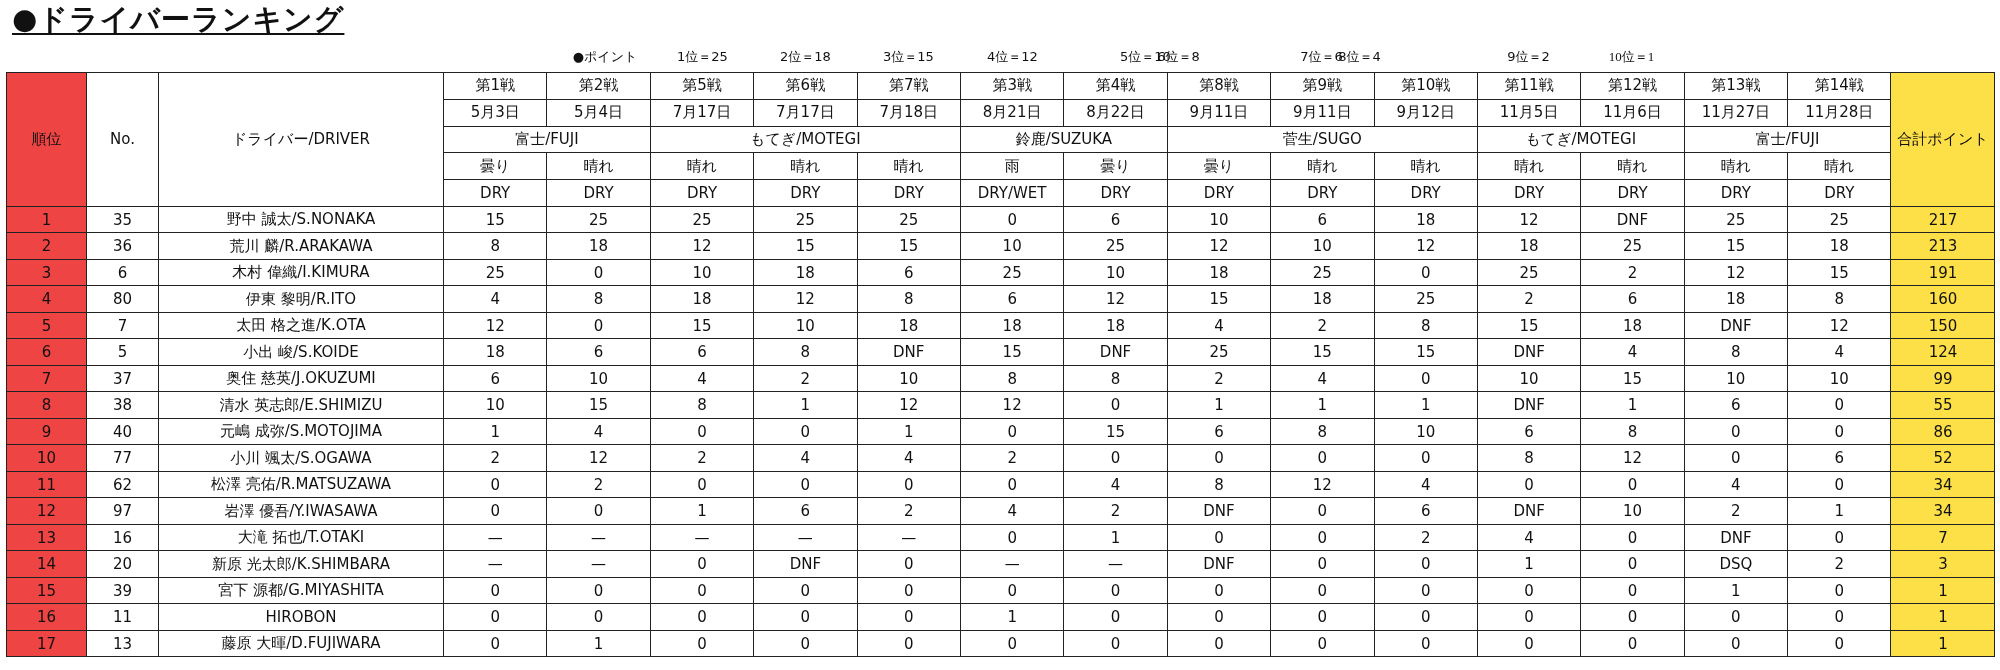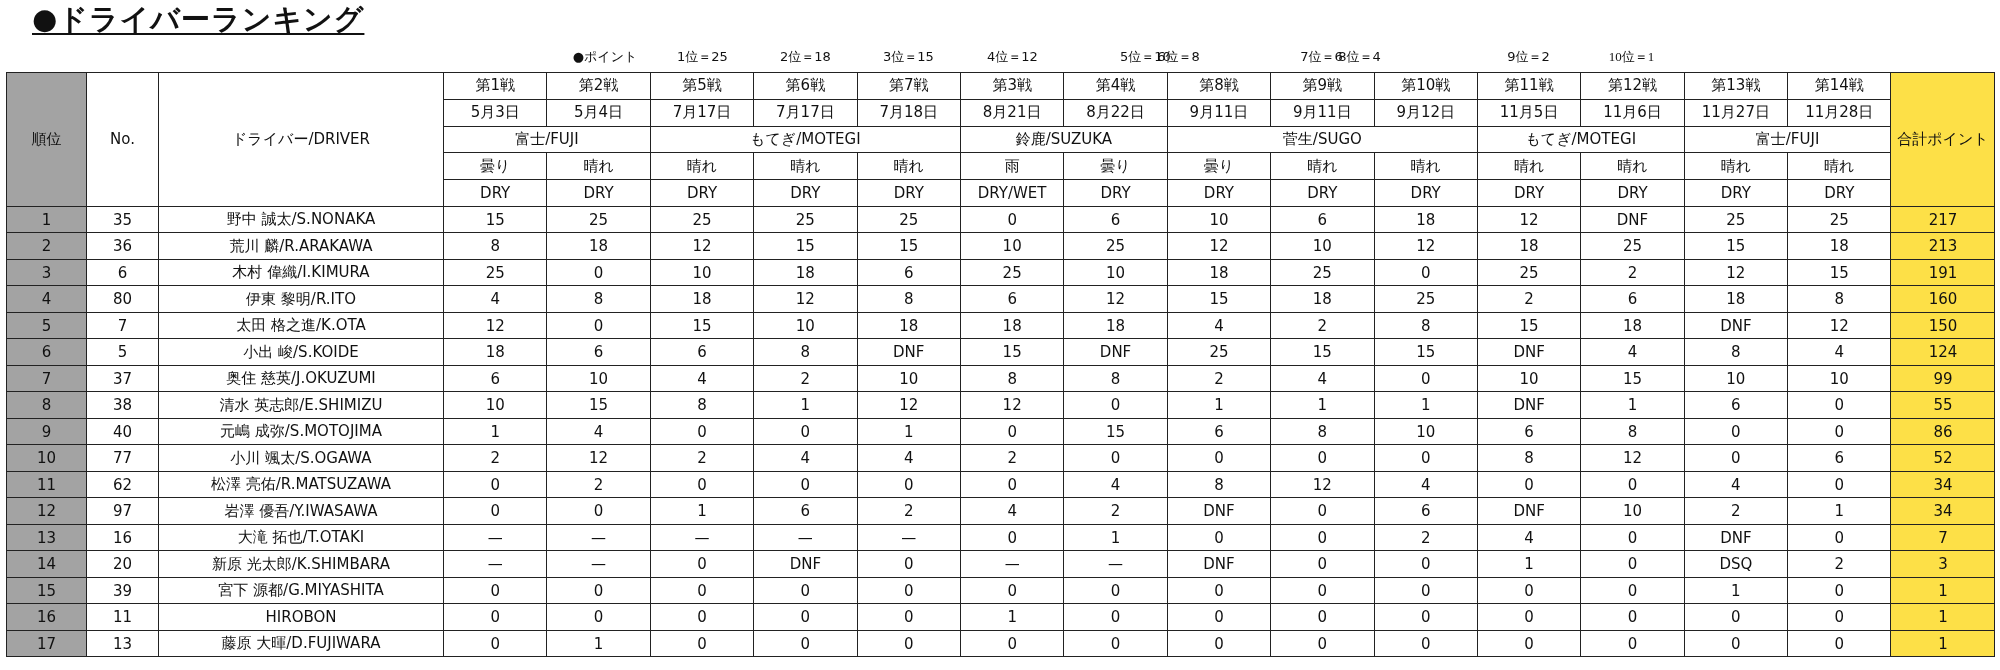--- a/index.html
+++ b/index.html
@@ -1,29 +1,29 @@
 <!DOCTYPE html>
 <html><head>
 <meta charset="utf-8">
 <style>
   html, body { margin: 0; padding: 0; background: #ffffff; }
   body { width: 2000px; height: 670px; position: relative; overflow: hidden;
          font-family: "DejaVu Sans", "Liberation Sans", sans-serif; color: #111; }
   .title { position: absolute; left: 12px; top: 0px; font-size: 29px; font-weight: bold;
            text-decoration: underline; text-underline-offset: 4px; text-decoration-thickness: 2px;
-           letter-spacing: 1px; white-space: nowrap; margin-left: 20px; }
+           letter-spacing: 1px; white-space: nowrap; }
   .points-legend { position: absolute; top: 48px; left: 0; height: 20px; width: 1628px; font-size: 13px; }
   .points-legend span { position: absolute; top: 0; text-align: center; white-space: nowrap; }
   table.rank { position: absolute; left: 6px; top: 72px; border-collapse: collapse; table-layout: fixed;
                width: 1989px; font-size: 15px; }
   table.rank td, table.rank th { border: 1.5px solid #222; text-align: center; vertical-align: middle;
                padding: 0; overflow: hidden; white-space: nowrap; font-weight: normal; }
   table.rank thead tr { height: 26.8px; }
   table.rank tbody tr { height: 26.5px; }
-  .c-rank { background: #a3a3a3; }
+  .c-rank { background: #ef4444; }
   .c-total { background: #fde047; }
 </style>
 </head>
 <body>
 
 <div class="title">●ドライバーランキング</div>
 
 <div class="points-legend">
   <span style="left:560px;width:90px;">●ポイント</span>
   <span style="left:660px;width:85px;">1位＝25</span>

